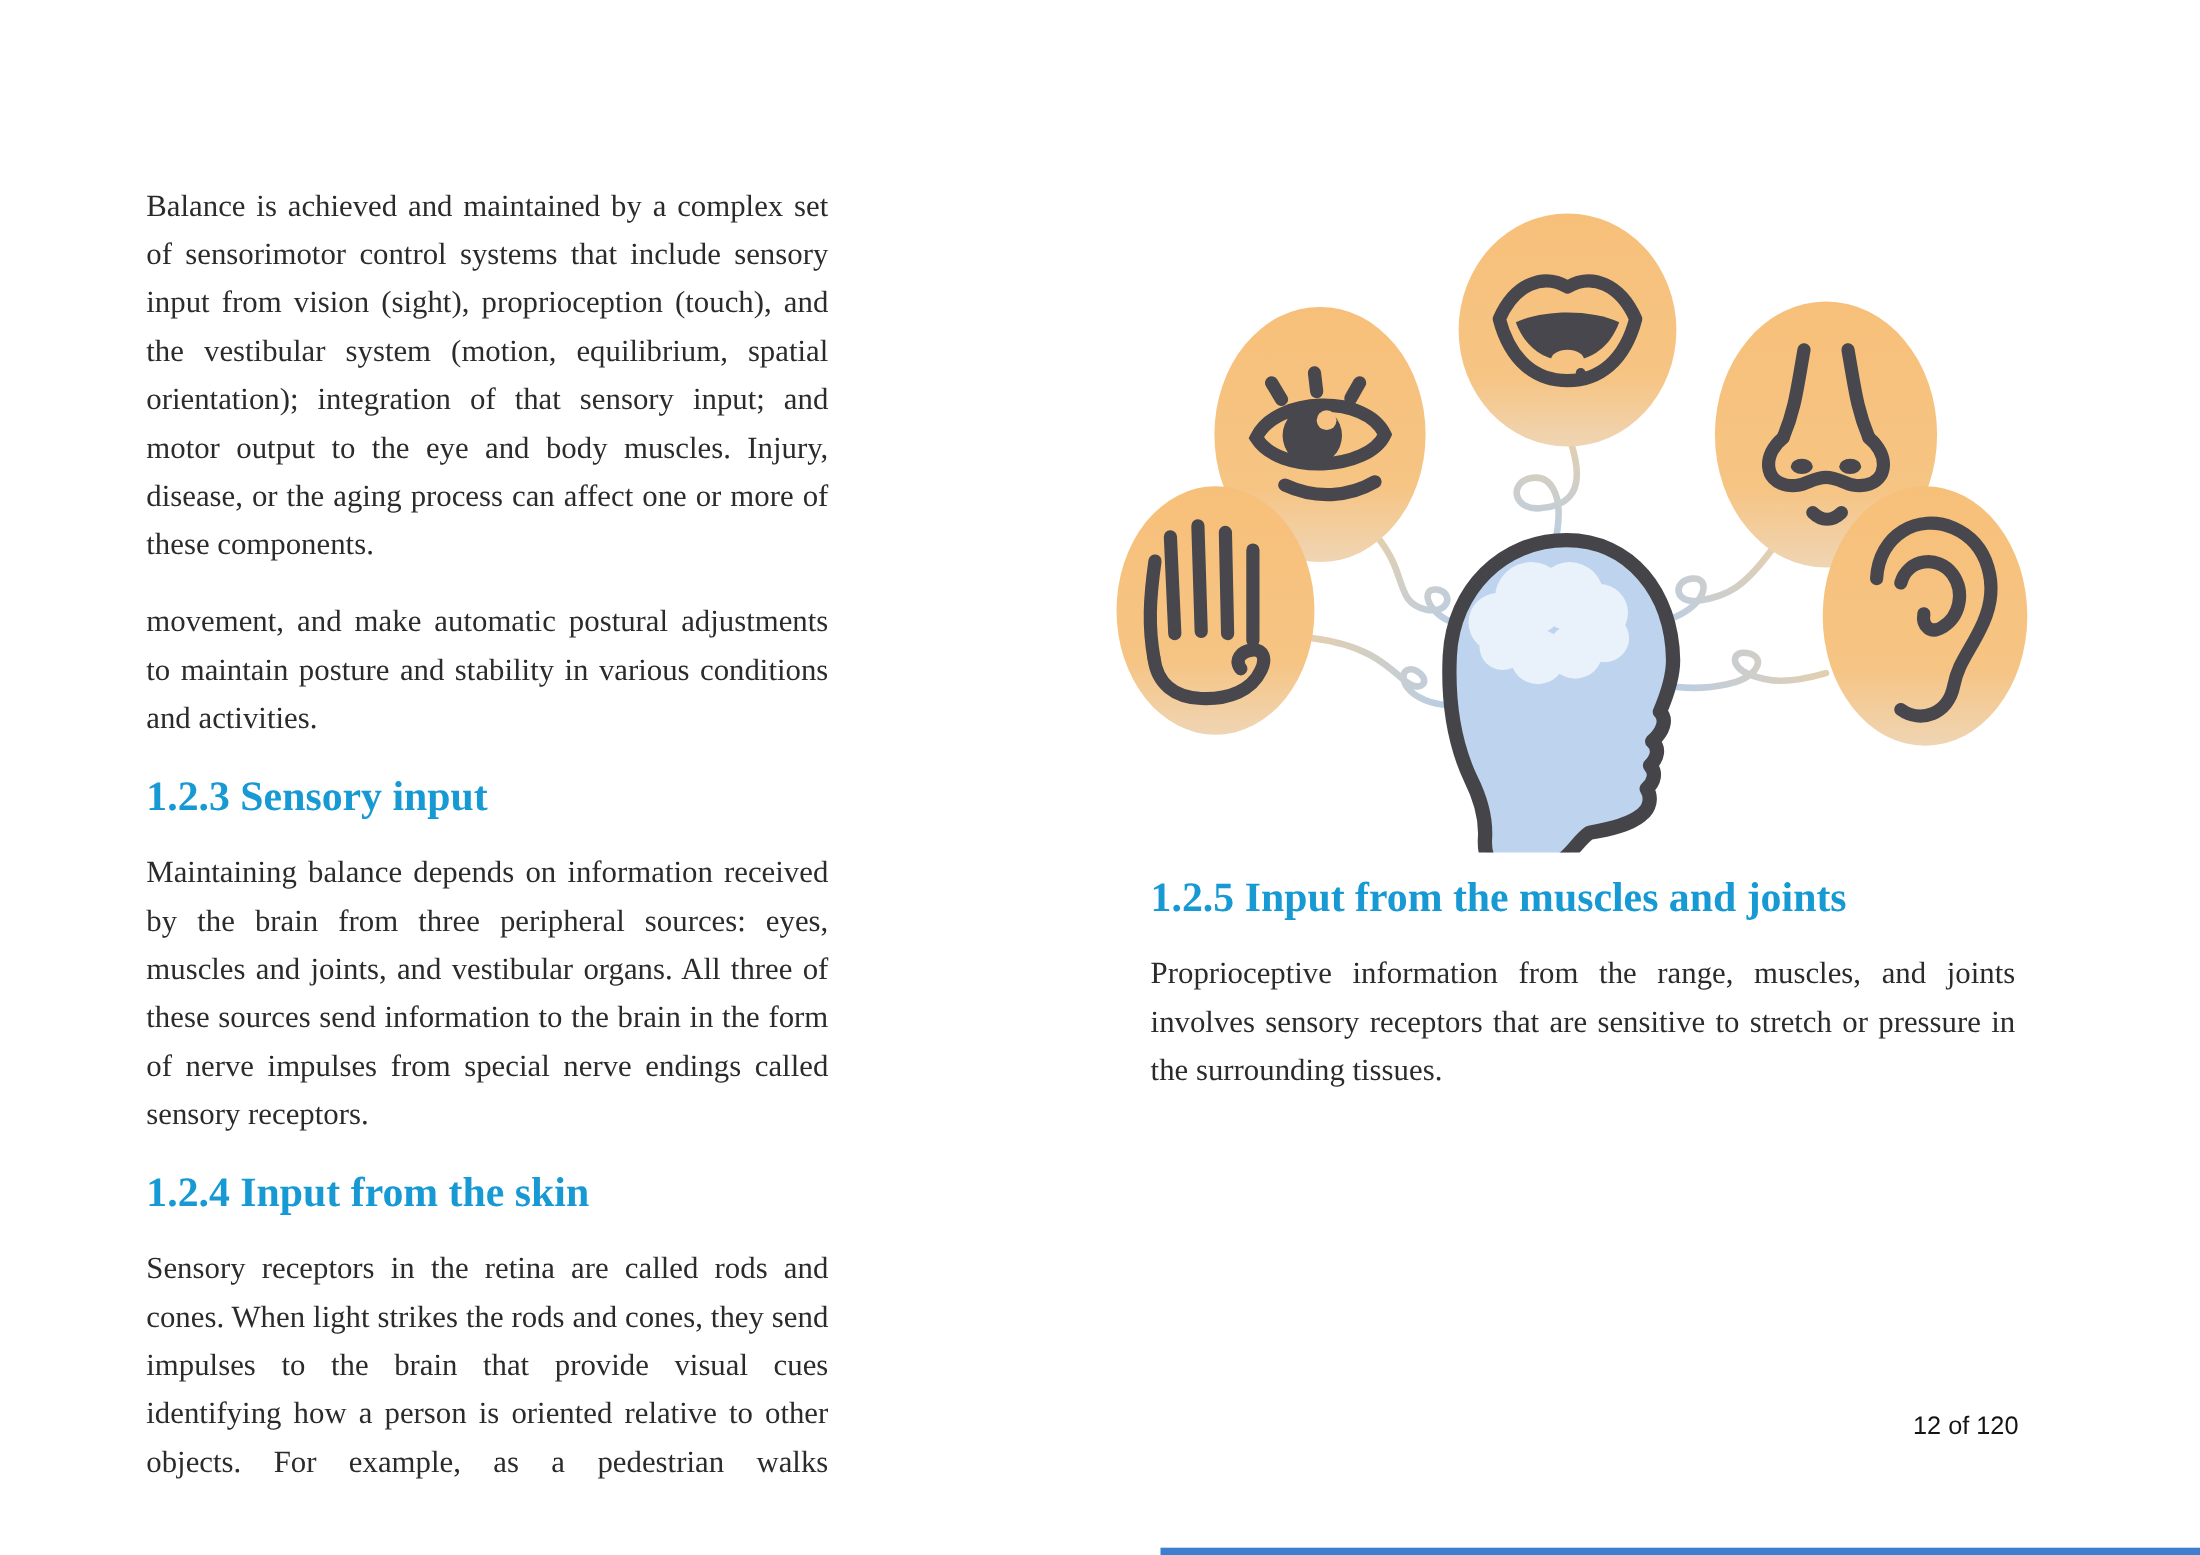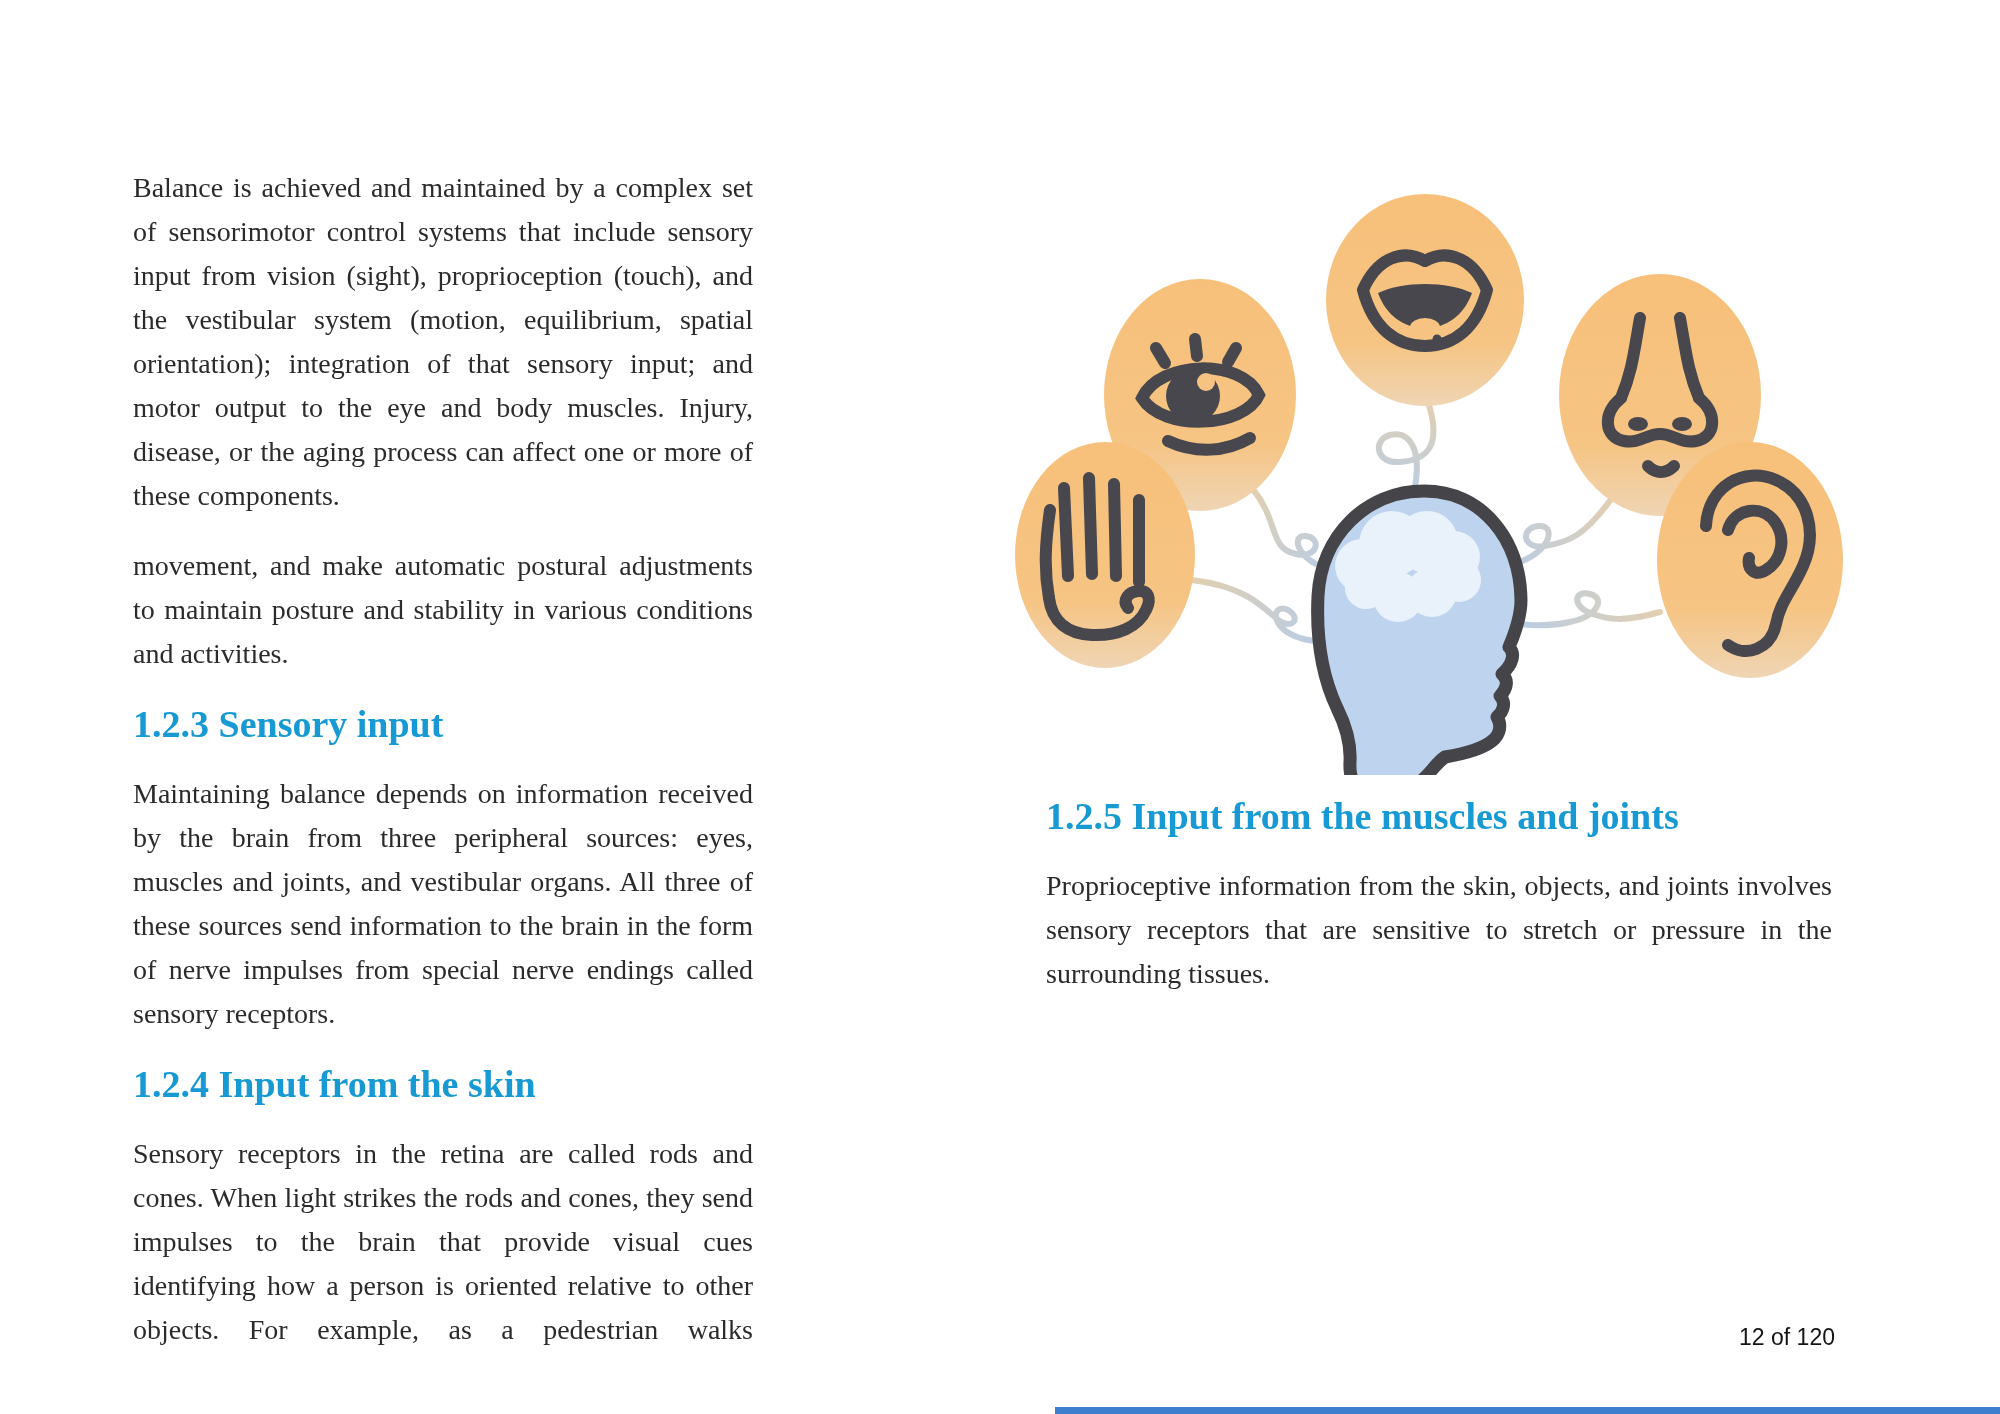--- a/index.html
+++ b/index.html
@@ -8,21 +8,21 @@
     font-family:"Liberation Serif","DejaVu Serif",serif;color:#2b2b2b;
   }
   .col{position:absolute;font-size:28px;line-height:44px;}
   .col p{margin:0 0 26px 0;text-align:justify;}
   .col p.cont{text-align-last:justify;}
   .col h3{margin:0 0 26px 0;font-size:38px;line-height:44px;font-weight:bold;color:#1799d4;}
   .col-left{left:133px;top:166px;width:620px;}
   .col-right{left:1046px;top:794px;width:786px;}
   .illu{position:absolute;left:1000px;top:150px;width:850px;height:625px;}
   .pageno{
-    position:absolute;right:165px;top:1324px;
+    position:absolute;right:165px;top:1283px;
     font-family:"Liberation Sans",sans-serif;font-size:23px;color:#141414;
   }
   .bbar{position:absolute;left:1055px;right:0;bottom:0;height:7px;background:#3e7ecf;}
 </style>
 </head>
 <body>
 
 <div class="page">
 
   <div class="col col-left">
@@ -131,20 +131,20 @@
           <circle cx="432" cy="442" r="25"></circle>
           <circle cx="398" cy="447" r="25"></circle>
           <circle cx="366" cy="438" r="21"></circle>
         </g>
       </g>
     </svg>
   </div>
 
   <div class="col col-right">
     <h3>1.2.5 Input from the muscles and joints</h3>
-    <p>Proprioceptive information from the skin, objects, and joints involves sensory receptors that are sensitive to stretch or pressure in the surrounding tissues.</p>
+    <p>Proprioceptive information from the range, muscles, and joints involves sensory receptors that are sensitive to stretch or pressure in the surrounding tissues.</p>
   </div>
 
   <div class="pageno">12 of 120</div>
 
   <div class="bbar"></div>
 
 </div>
 
 </body></html>

